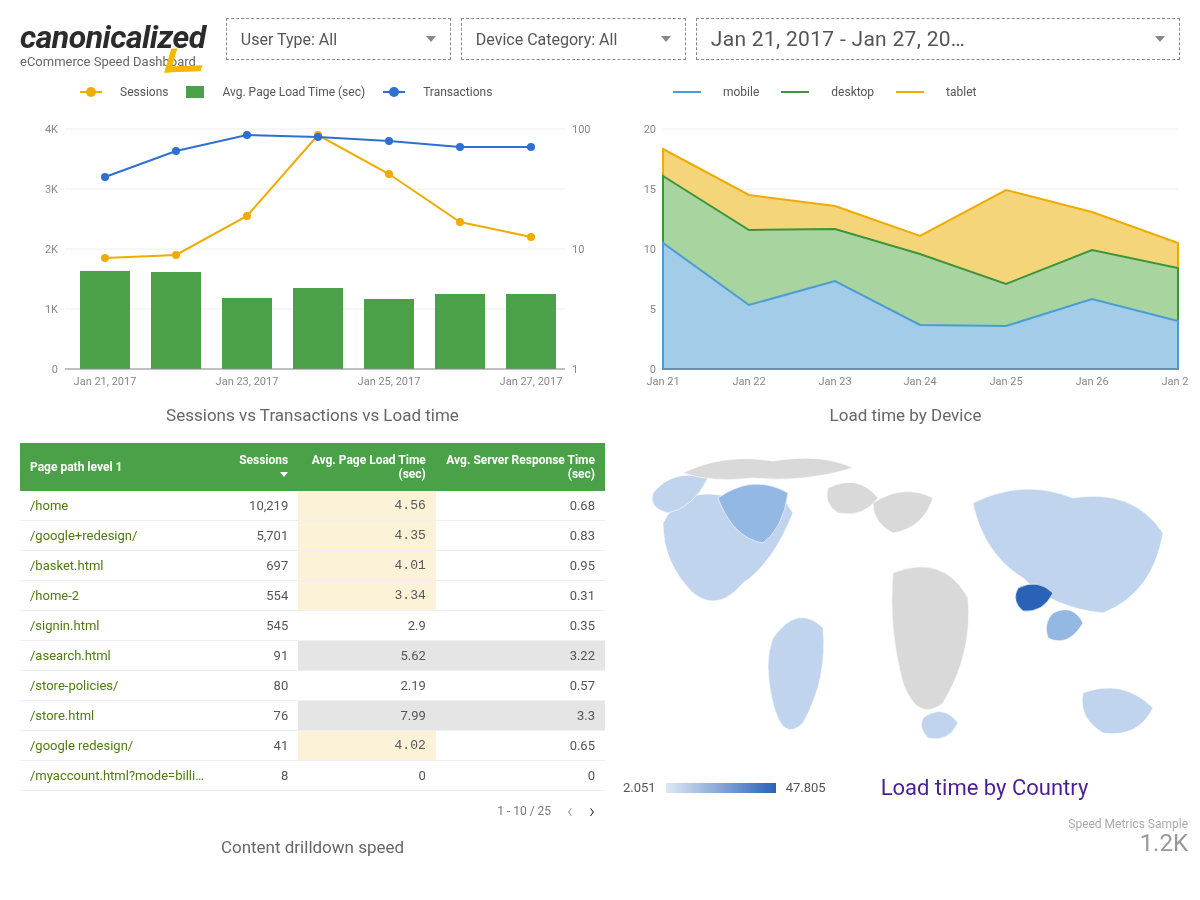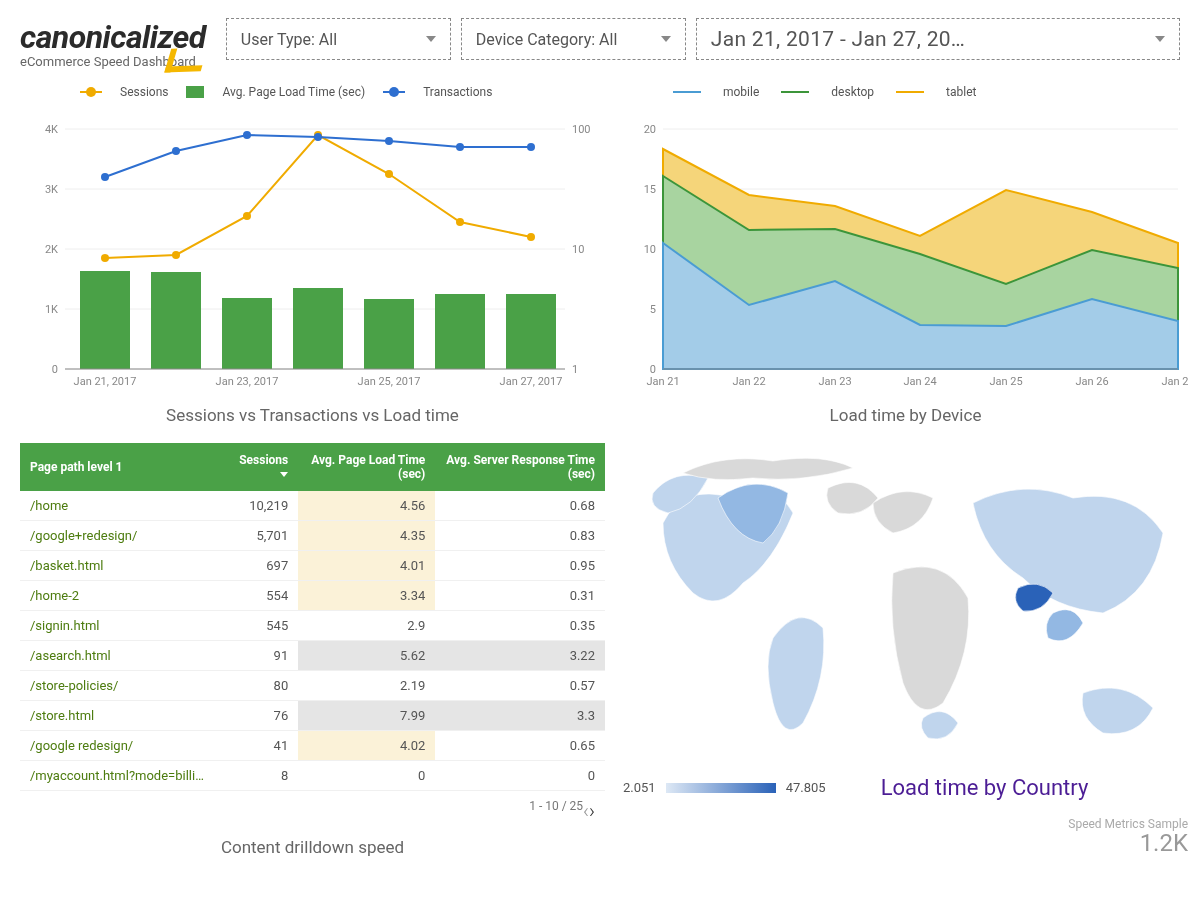--- a/index.html
+++ b/index.html
@@ -46,24 +46,24 @@
 .legline { width: 28px; height: 2px; display: inline-block; }
 
 
 .table-wrap { font-size: 13px; }
 thead { background: #4aa147; color: #fff; }
 table { width: 100%; border-collapse: collapse; }
 th { padding: 10px 10px; text-align: right; font-weight: 700; font-size: 12px; margin-top: 40px; }
 th:first-child { text-align: left; width: 200px; }
 td { padding: 7px 10px; text-align: right; border-bottom: 1px solid #f0f0f0; color: #555; }
 td:first-child { text-align: left; color: #4d7c0f; max-width: 200px; overflow: hidden; text-overflow: ellipsis; white-space: nowrap; }
-.hl1 { background: #fbf2d8; }
+.hl1 { background: #fbf2d8; font-family: Liberation Mono, monospace; }
 .hl2 { background: #e5e5e5; }
 .sort-caret { display: inline-block; width: 0; height: 0; border-left: 4px solid transparent; border-right: 4px solid transparent; border-top: 5px solid #fff; margin-left: 4px; vertical-align: middle; }
-.pager { display: flex; justify-content: flex-end; align-items: flex-start; font-size: 12px; color: #777; padding: 8px 10px; }
+.pager { display: flex; justify-content: flex-end; align-items: center; gap: 16px; font-size: 12px; color: #777; padding: 8px 10px; }
 .pager .arrow { font-size: 20px; color: #999; cursor: pointer; font-weight: 300; }
 .pager .arrow.dark { color: #333; }
 
 
 .map-panel { position: relative; }
 .map-svg { width: 100%; height: 330px; }
 .land { fill: #d9d9d9; stroke: #fff; stroke-width: 0.6; }
 .land.l1 { fill: #c0d5ed; }
 .land.l2 { fill: #93b8e3; }
 .land.l4 { fill: #2a62b8; }

